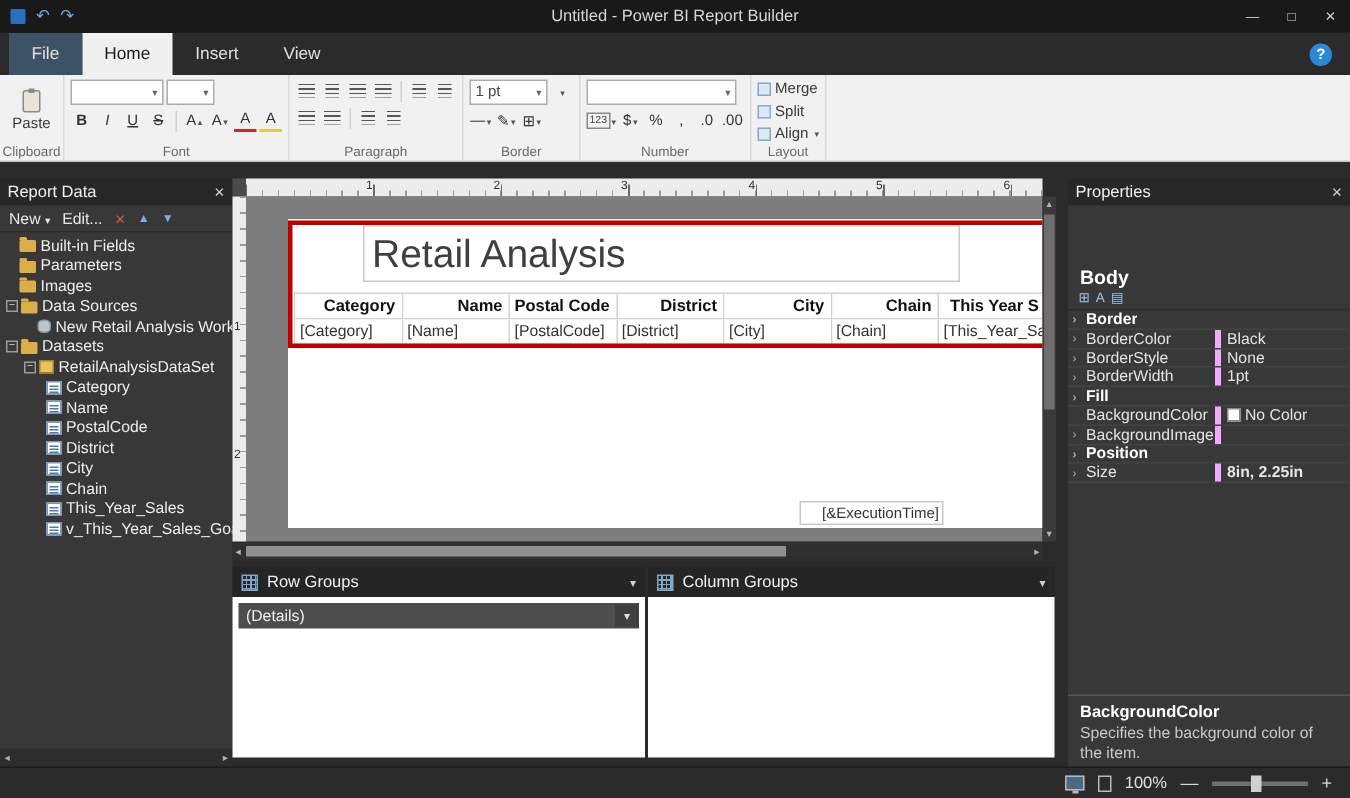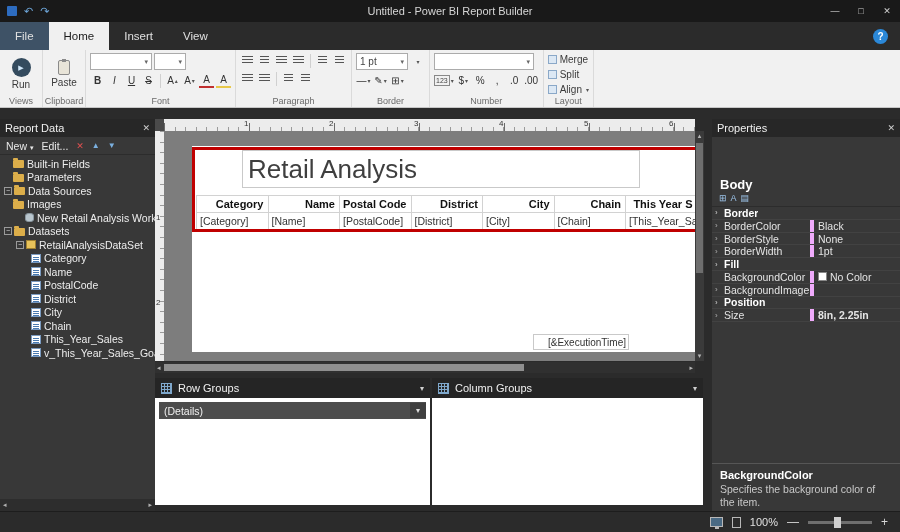--- a/index.html
+++ b/index.html
@@ -11,21 +11,21 @@
   .qat{display:flex;align-items:center;gap:7px;padding-left:7px;z-index:2;}
   .qat-save{width:10px;height:10px;background:#2d6cc0;border-radius:1px;}
   .qat-glyph{color:#6fa8dc;font-size:11px;line-height:1;}
   .tb-title{position:absolute;left:0;right:0;text-align:center;font-size:11px;color:#d6d6d6;}
   .win-controls{margin-left:auto;display:flex;z-index:2;}
   .win-btn{width:26px;height:22px;display:flex;align-items:center;justify-content:center;color:#cfcfcf;font-size:9px;}
 
   
   .tabbar{position:absolute;left:0;top:22px;width:900px;height:28px;background:#2b2b2b;display:flex;align-items:stretch;}
   .tab{padding:0 15px;display:flex;align-items:center;font-size:11.5px;color:#e0e0e0;}
-  .tab.file{background:#3e5266;}
+  .tab.file{background:#3e5266;margin-left:6px;}
   .tab.active{background:#f0f0f0;color:#1a1a1a;}
   .tab-help{margin-left:auto;align-self:center;margin-right:12px;width:15px;height:15px;border-radius:50%;background:#2b88d8;color:#fff;font-size:10px;font-weight:bold;display:flex;align-items:center;justify-content:center;}
 
   
   .ribbon{position:absolute;left:0;top:50px;width:900px;height:58px;background:#f1f1f1;border-bottom:1px solid #c6c6c6;display:flex;color:#3a3a3a;}
   .rgroup{position:relative;border-right:1px solid #dadada;padding:3px 4px 12px 4px;display:flex;gap:2px;}
   .rgroup-label{position:absolute;bottom:1px;left:0;right:0;text-align:center;font-size:9px;color:#6a6a6a;}
   .bigbtn{display:flex;flex-direction:column;align-items:center;justify-content:center;gap:2px;width:34px;height:42px;font-size:10px;color:#3a3a3a;}
   .run-ic{width:19px;height:19px;border-radius:50%;background:#344b5e;color:#cfe6f8;font-size:7px;display:flex;align-items:center;justify-content:center;}
   .paste-ic{width:12px;height:15px;border:1px solid #8a8a8a;border-radius:2px;background:#e8e4d8;position:relative;}
@@ -159,27 +159,20 @@
   <div class="tabbar">
     <div class="tab file">File</div>
     <div class="tab active">Home</div>
     <div class="tab">Insert</div>
     <div class="tab">View</div>
     <div class="tab-help">?</div>
   </div>
 
   <div class="ribbon">
 
-    <div class="rgroup">
-      <div class="bigbtn">
-        <span class="run-ic">▶</span>
-        <span>Run</span>
-      </div>
-      <div class="rgroup-label">Views</div>
-    </div>
 
     <div class="rgroup">
       <div class="bigbtn">
         <span class="paste-ic"></span>
         <span>Paste</span>
       </div>
       <div class="rgroup-label">Clipboard</div>
     </div>
 
     <div class="rgroup">
@@ -348,28 +341,28 @@
           <span class="exp"></span>
           <span class="ic folder"></span>
           <span class="tlab">Built-in Fields</span>
         </div>
       <div class="trow lvl0">
           <span class="exp"></span>
           <span class="ic folder"></span>
           <span class="tlab">Parameters</span>
         </div>
       <div class="trow lvl0">
+          <span class="exp"></span>
+          <span class="ic folder"></span>
+          <span class="tlab">Images</span>
+        </div>
+      <div class="trow lvl0">
           <span class="exp box"></span>
           <span class="ic folder"></span>
           <span class="tlab">Data Sources</span>
-        </div>
-      <div class="trow lvl0">
-          <span class="exp"></span>
-          <span class="ic folder"></span>
-          <span class="tlab">Images</span>
         </div>
       <div class="trow lvl1">
           <span class="exp"></span>
           <span class="ic db"></span>
           <span class="tlab">New Retail Analysis Workspa</span>
         </div>
       <div class="trow lvl0">
           <span class="exp box"></span>
           <span class="ic folder"></span>
           <span class="tlab">Datasets</span>

